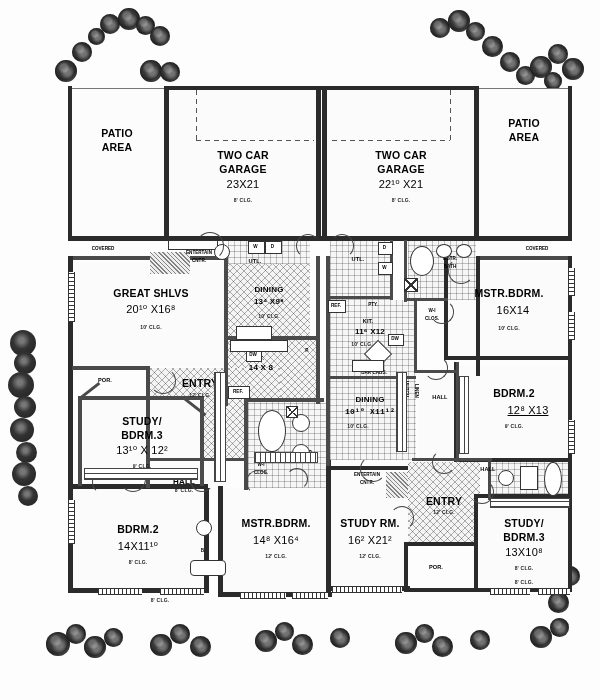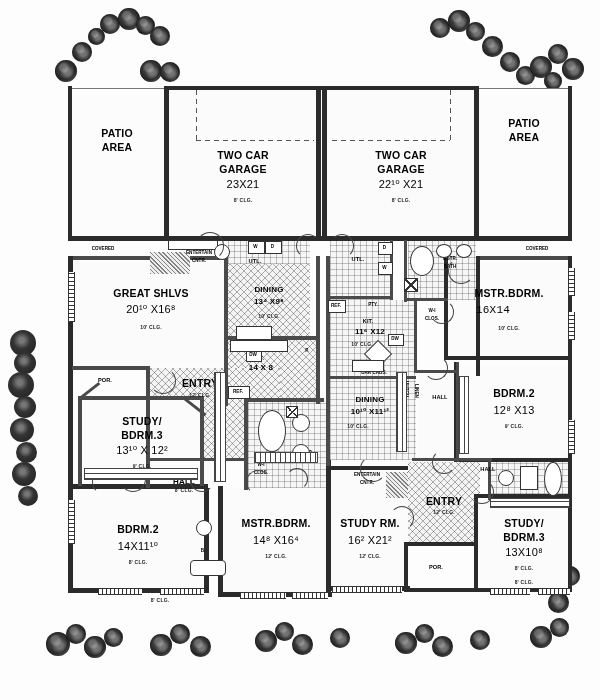--- a/index.html
+++ b/index.html
@@ -311,37 +311,37 @@
   <div class="lbl sm" style="left:348px;top:318px;width:40px;">KIT.</div>
   <div class="lbl mid" style="left:334px;top:328px;width:72px;">11⁶ X12</div>
   <div class="lbl clg" style="left:334px;top:342px;width:56px;">10' CLG.</div>
   <div class="fix" style="left:388px;top:334px;width:14px;height:10px;"></div>
   <div class="lbl xs" style="left:388px;top:336px;width:14px;">DW</div>
   <div class="fix" style="left:328px;top:300px;width:16px;height:11px;"></div>
   <div class="lbl xs" style="left:328px;top:303px;width:16px;">REF.</div>
 
   <div class="lbl xs" style="left:346px;top:370px;width:56px;">BAR CABS.</div>
   <div class="lbl mid" style="left:332px;top:396px;width:76px;">DINING</div>
-  <div class="lbl mid" style="left:328px;top:408px;width:84px;">10¹⁰ X11¹²</div>
+  <div class="lbl mid" style="left:328px;top:408px;width:84px;font-family:Liberation Mono, monospace;">10¹⁰ X11¹²</div>
   <div class="lbl clg" style="left:330px;top:424px;width:56px;">10' CLG.</div>
   <div class="lbl xs vert" style="left:404px;top:372px;height:34px;">HUTCH</div>
   <div class="lbl xs vert" style="left:414px;top:374px;height:34px;">LINEN</div>
 
   <div class="lbl big" style="left:452px;top:288px;width:114px;">MSTR.BDRM.</div>
-  <div class="lbl dim" style="left:436px;top:304px;width:114px;font-family:Liberation Mono, monospace;">16X14</div>
+  <div class="lbl dim" style="left:456px;top:304px;width:114px;">16X14</div>
   <div class="lbl clg" style="left:452px;top:326px;width:114px;">10' CLG.</div>
 
   <div class="lbl xs" style="left:432px;top:256px;width:36px;">MSTR.</div>
   <div class="lbl xs" style="left:432px;top:264px;width:36px;">BATH</div>
   <div class="lbl xs" style="left:416px;top:308px;width:32px;">W-I</div>
   <div class="lbl xs" style="left:416px;top:316px;width:32px;">CLOS.</div>
   <div class="lbl sm" style="left:420px;top:394px;width:40px;">HALL</div>
 
   <div class="lbl big" style="left:462px;top:388px;width:104px;">BDRM.2</div>
-  <div class="lbl dim" style="left:462px;top:404px;width:104px;">12⁸ X13</div>
+  <div class="lbl dim" style="left:476px;top:404px;width:104px;text-decoration:underline;">12⁸ X13</div>
   <div class="lbl clg" style="left:462px;top:424px;width:104px;">9' CLG.</div>
 
   <div class="lbl sm" style="left:468px;top:466px;width:40px;">HALL</div>
   <div class="lbl xs" style="left:516px;top:466px;width:14px;">B.</div>
 
   <div class="lbl big" style="left:404px;top:496px;width:80px;">ENTRY</div>
   <div class="lbl clg" style="left:404px;top:510px;width:80px;">12' CLG.</div>
 
   <div class="lbl big" style="left:330px;top:518px;width:80px;">STUDY RM.</div>
   <div class="lbl dim" style="left:330px;top:534px;width:80px;">16² X21²</div>

